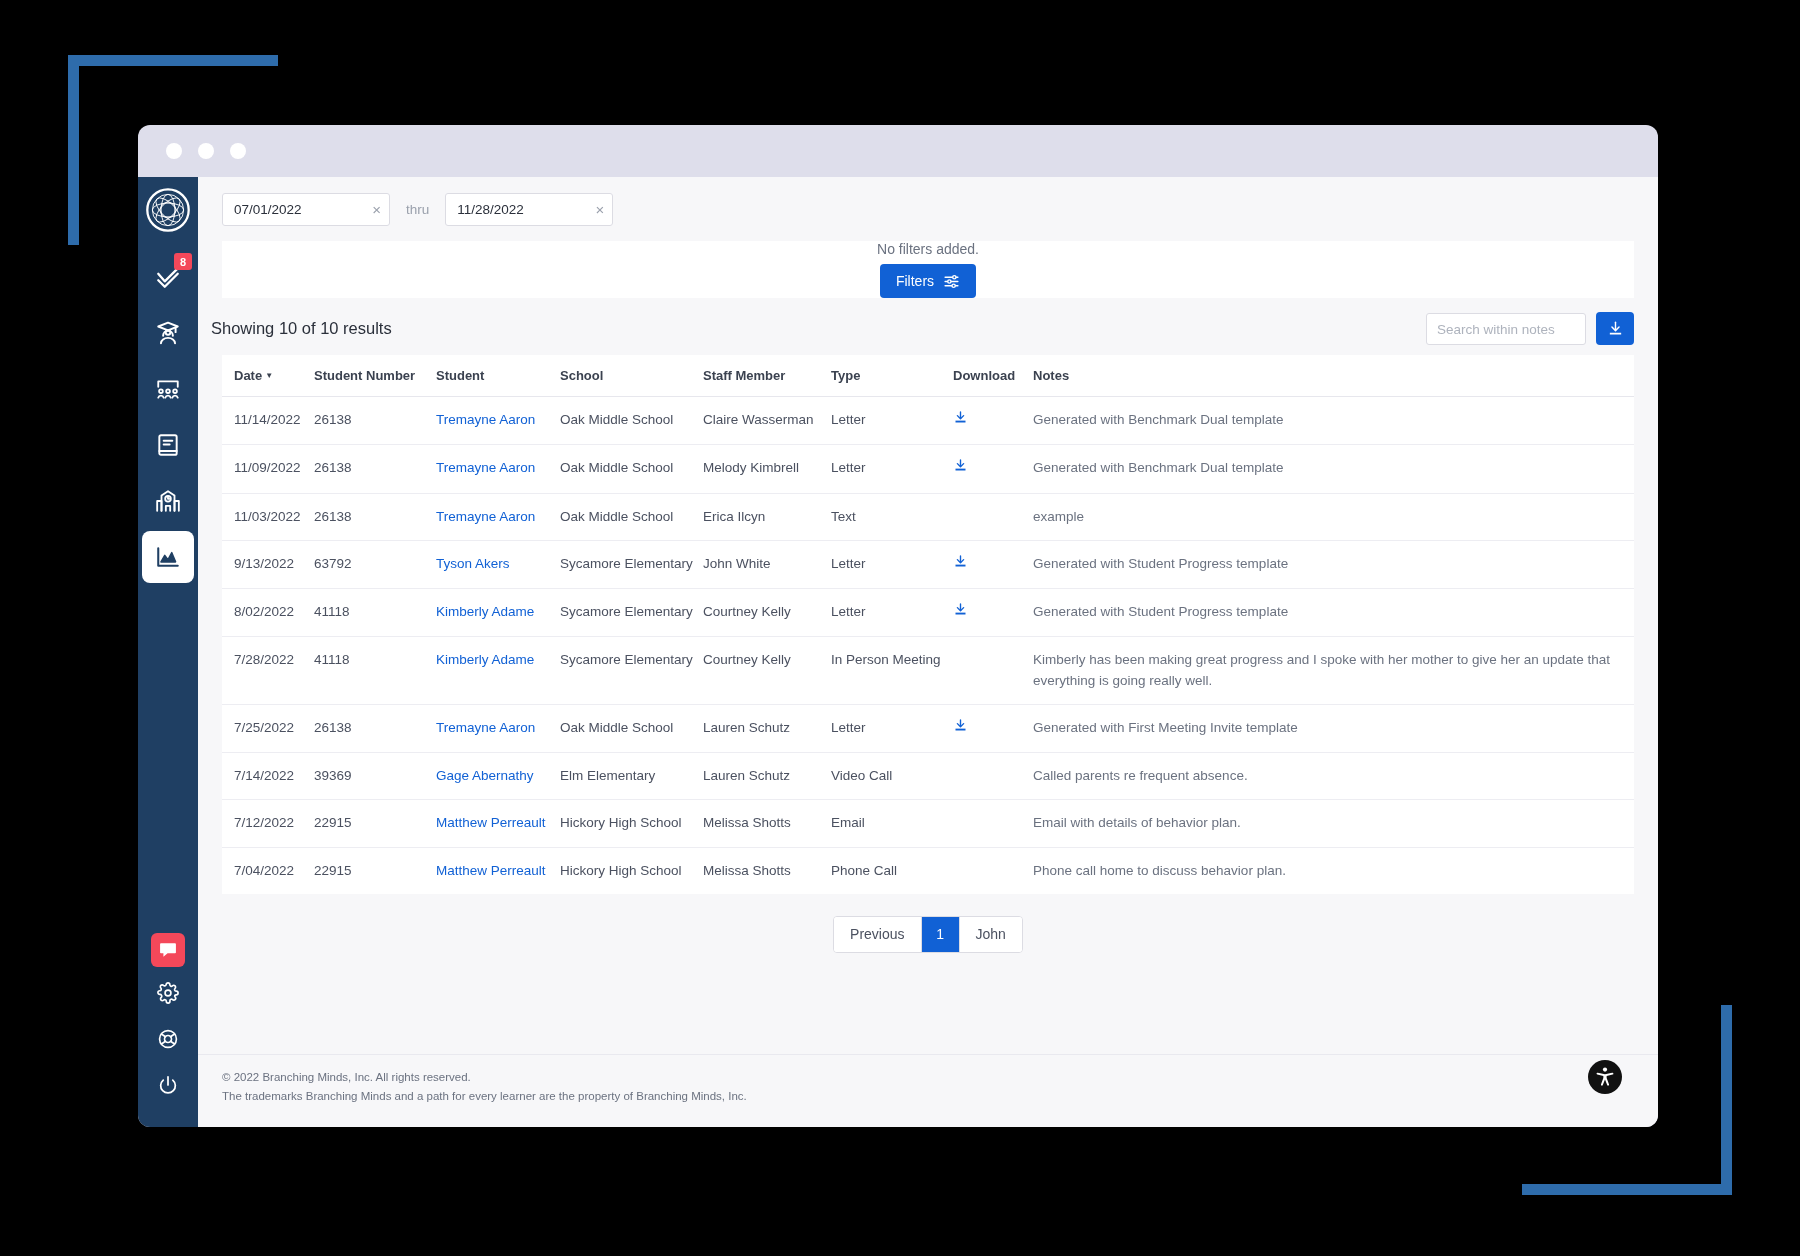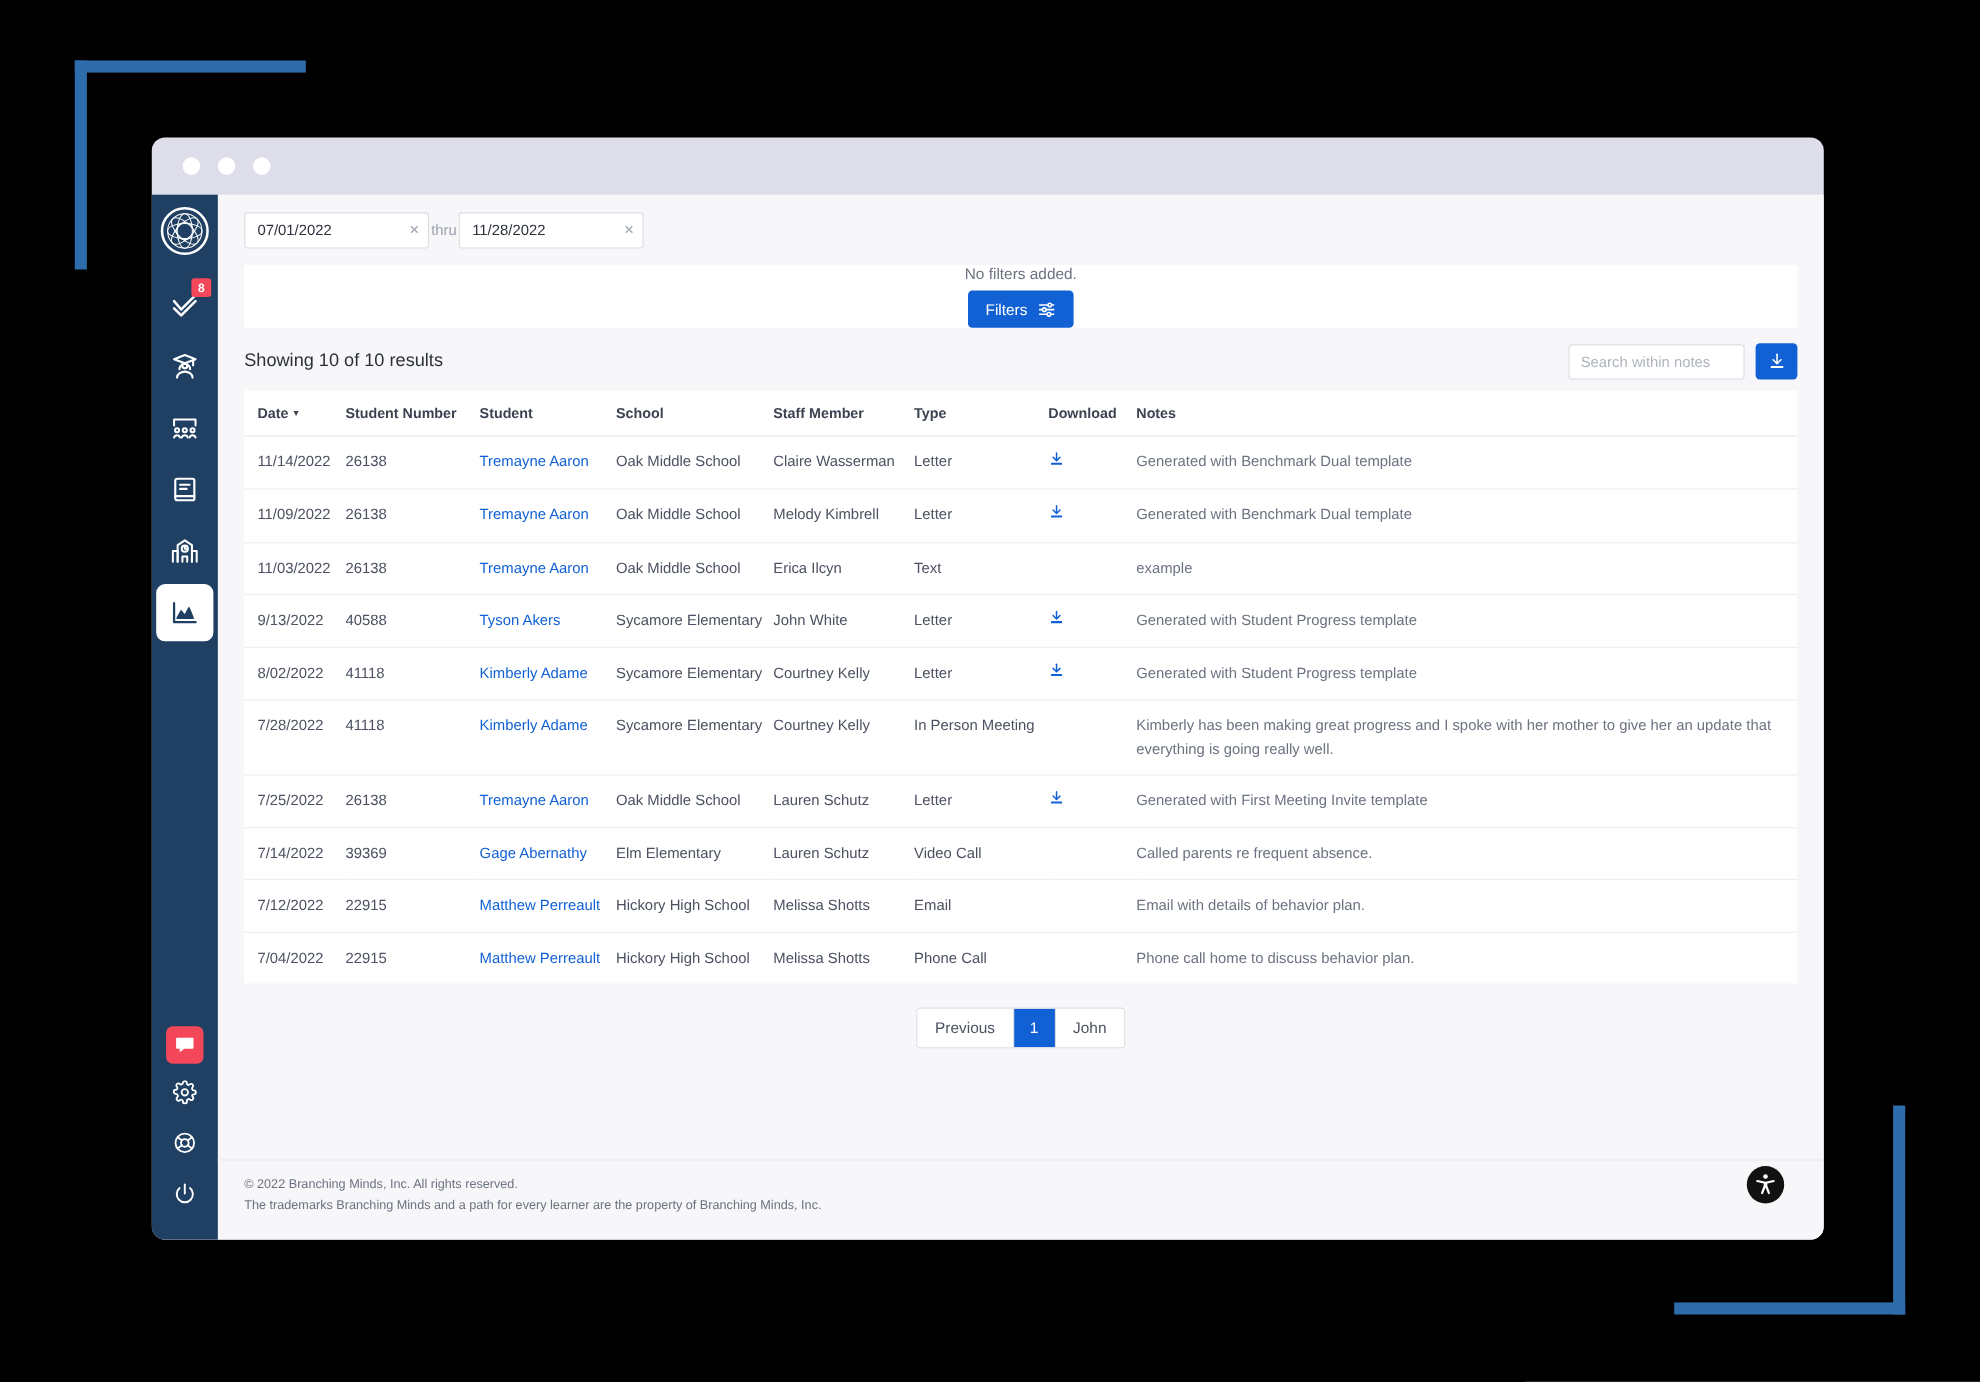--- a/index.html
+++ b/index.html
@@ -67,21 +67,21 @@
 
   
   #content { flex: 1; background: #f7f7f9; display: flex; flex-direction: column; min-width: 0; }
 
   #page-header {
     background: #ffffff; height: 55px; display: flex; align-items: center;
     padding: 0 24px; flex: 0 0 55px;
   }
   #page-title { font-size: 20px; color: #2b303b; font-weight: 400; }
 
-  #date-bar { height: 64px; display: flex; align-items: center; padding: 0 24px; gap: 2px; flex: 0 0 64px; }
+  #date-bar { height: 64px; display: flex; align-items: center; padding: 0 24px; gap: 16px; flex: 0 0 64px; }
   .date-field {
     width: 168px; height: 33px; background: #fff; border: 1px solid #dcdce3;
     border-radius: 3px; display: flex; align-items: center; padding: 0 8px 0 11px;
   }
   .date-field .val { font-size: 13.5px; color: #2b303b; flex: 1; }
   .clear-x { color: #9aa0ac; font-size: 15px; cursor: pointer; line-height: 1; }
   #thru-label { font-size: 13.5px; color: #9aa0ac; }
 
   #filter-bar {
     background: #fff; margin: 0 24px; height: 57px; display: flex; align-items: center;
@@ -90,21 +90,21 @@
   #no-filters-text { font-size: 14px; color: #6b7280; }
   #filters-button {
     background: #1161d5; color: #fff; border: none; border-radius: 4px;
     height: 34px; padding: 0 16px; font-size: 14px; font-family: inherit;
     display: flex; align-items: center; gap: 9px; cursor: pointer;
   }
   #filters-button svg { width: 17px; height: 17px; }
 
   #results-bar {
     display: flex; align-items: center; justify-content: space-between;
-    padding: 14px 24px 10px 24px;
+    padding: 14px 24px 10px 13px;
   }
   #results-count { font-size: 16.5px; color: #2b303b; }
   #search-group { display: flex; align-items: flex-end; gap: 10px; }
   #search-input {
     width: 160px; height: 32px; border: 1px solid #dcdce3; border-radius: 3px;
     background: #fff; padding: 0 10px; font-size: 13.5px; font-family: inherit; color: #2b303b;
   }
   #search-input::placeholder { color: #aeb3bd; }
   #export-button {
     width: 38px; height: 33px; background: #1161d5; border: none; border-radius: 4px;
@@ -385,21 +385,21 @@
                   <td class="col-num">26138</td>
                   <td class="col-student"><span class="student-link">Tremayne Aaron</span></td>
                   <td class="col-school">Oak Middle School</td>
                   <td class="col-staff">Erica Ilcyn</td>
                   <td class="col-type">Text</td>
                   <td class="col-download"></td>
                   <td class="notes-cell">example</td>
                 </tr>
                 <tr>
                   <td class="col-date">9/13/2022</td>
-                  <td class="col-num">40588</td>
+                  <td class="col-num">63792</td>
                   <td class="col-student"><span class="student-link">Tyson Akers</span></td>
                   <td class="col-school">Sycamore Elementary</td>
                   <td class="col-staff">John White</td>
                   <td class="col-type">Letter</td>
                   <td class="col-download"><span class="dl-icon">
                       <svg viewBox="0 0 24 24" fill="none" stroke="#1161d5" stroke-width="2.2" stroke-linecap="round" stroke-linejoin="round">
                         <path d="M12 3 V13"></path>
                         <polyline points="7,9 12,14 17,9"></polyline>
                         <path d="M4 17 h16 v3 h-16 z" fill="#1161d5" stroke="none"></path>
                       </svg>

